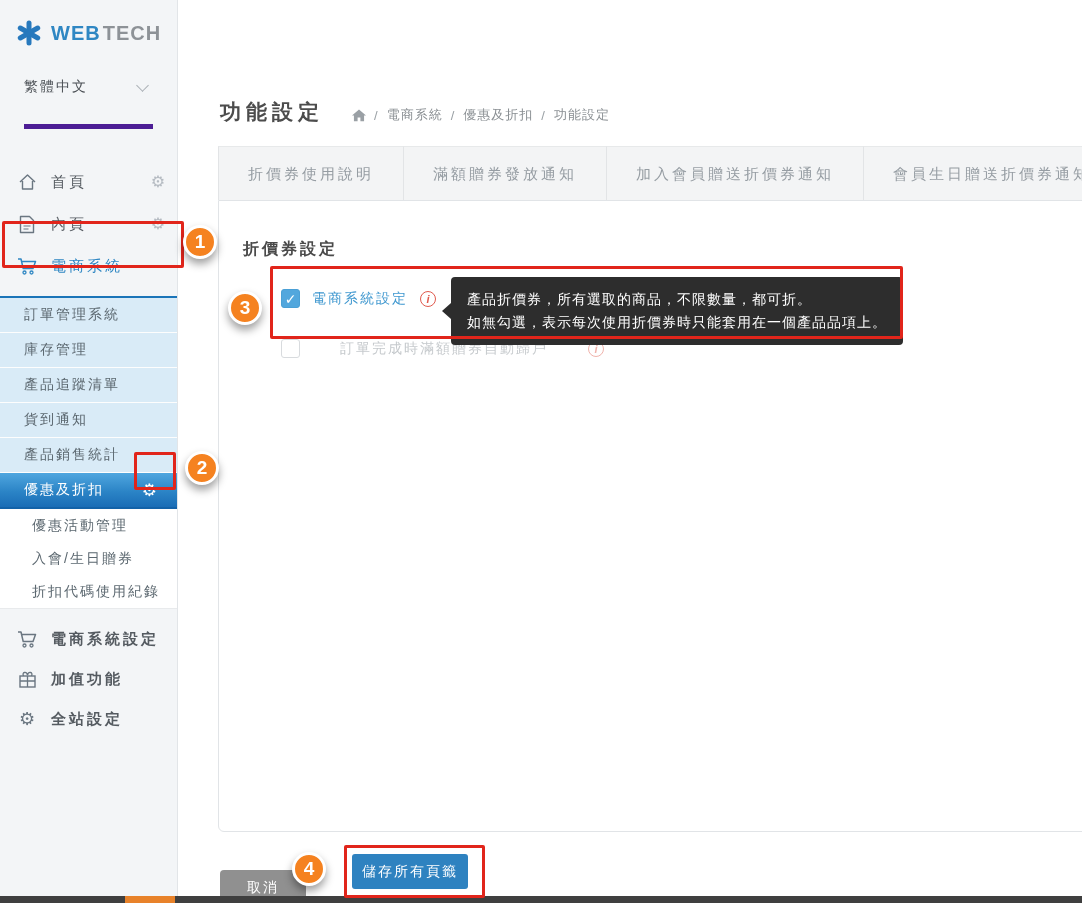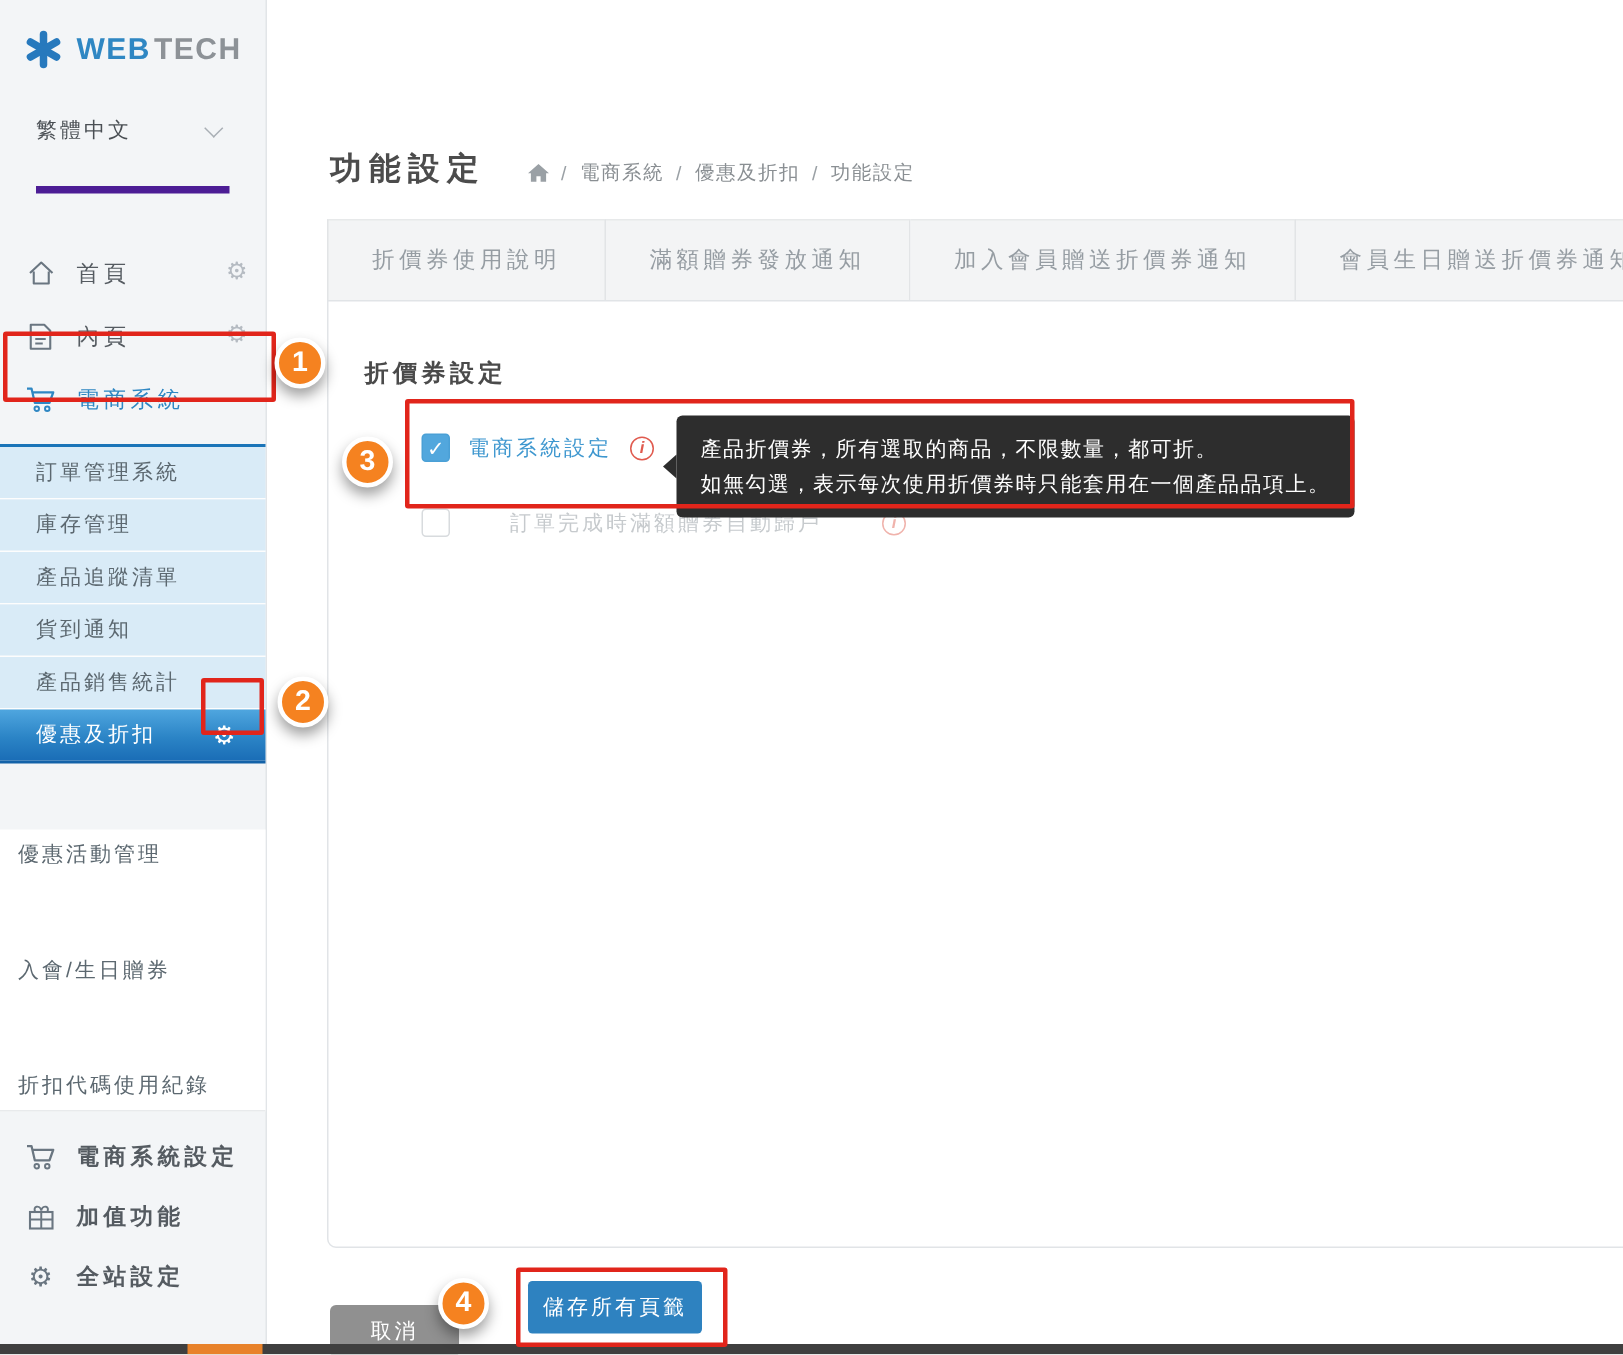--- a/index.html
+++ b/index.html
@@ -28,22 +28,22 @@
   .sub-a .sub-item { height:35px; display:flex; align-items:center; padding-left:24px;
                      background:#d9ebf7; border-bottom:1px solid #fdfdfd;
                      font-size:14px; letter-spacing:2px; color:#5c6870; cursor:pointer; }
   .sel-item { height:36px; display:flex; align-items:center; justify-content:space-between;
               padding:0 14px 0 24px; cursor:pointer;
               background:linear-gradient(180deg,#4fa6df 0%,#2b84c6 55%,#1a6db6 100%);
               border-bottom:2px solid #1362a8; }
   .sel-item .lbl { font-size:14px; letter-spacing:2px; color:#fff; }
   .sel-item .gear-glyph { color:#fff; font-size:17px; margin-right:6px; }
   .sub-b { background:#fff; border-bottom:1px solid #e8eaec; }
-  .sub-b .sub-item2 { height:33px; display:flex; align-items:center; padding-left:12px;
-                      font-size:14px; letter-spacing:2px; color:#5c6870; cursor:pointer;margin-top:44px; }
+  .sub-b .sub-item2 { height:33px; display:flex; align-items:center; padding-left:32px;
+                      font-size:14px; letter-spacing:2px; color:#5c6870; cursor:pointer; }
   .nav-bottom { margin-top:10px; }
   .nav-bottom .nav-item { height:40px;font-weight:bold; }
 
   
   .page-title { position:absolute; left:220px; top:98px; font-size:21px; font-weight:bold;
                 letter-spacing:5px; color:#4c4c4c; }
   .breadcrumb { position:absolute; left:352px; top:106px; display:flex; align-items:center; gap:8px;
                 font-size:13px; color:#8a8f93; letter-spacing:1px; }
   .crumb { cursor:pointer; }
   .crumb-sep { color:#9aa0a5; }

